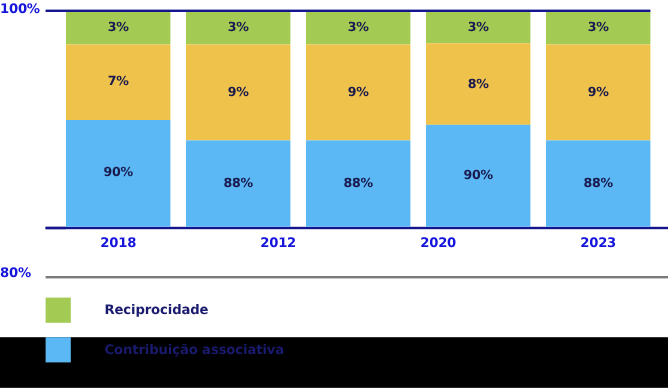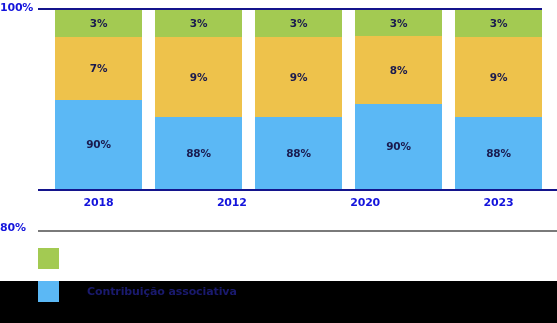--- a/index.html
+++ b/index.html
@@ -234,20 +234,21 @@
       <div class="x-label">2012</div>
       <div class="x-label">2020</div>
       <div class="x-label">2023</div>
     </div>
 
   <div id="legend-divider"></div>
 
   <div id="legend">
       <div class="legend-item">
         <span class="legend-swatch" style="background: rgb(163, 202, 82);"></span>
+        <span class="legend-text" style="color: rgb(26, 26, 110);">Reciprocidade</span>
       </div>
       <div class="legend-item">
         <span class="legend-swatch" style="background: rgb(91, 184, 245);"></span>
         <span class="legend-text" style="color: rgb(26, 26, 110);">Contribuição associativa</span>
       </div>
     </div>
 
 </div>
 
 </body></html>

